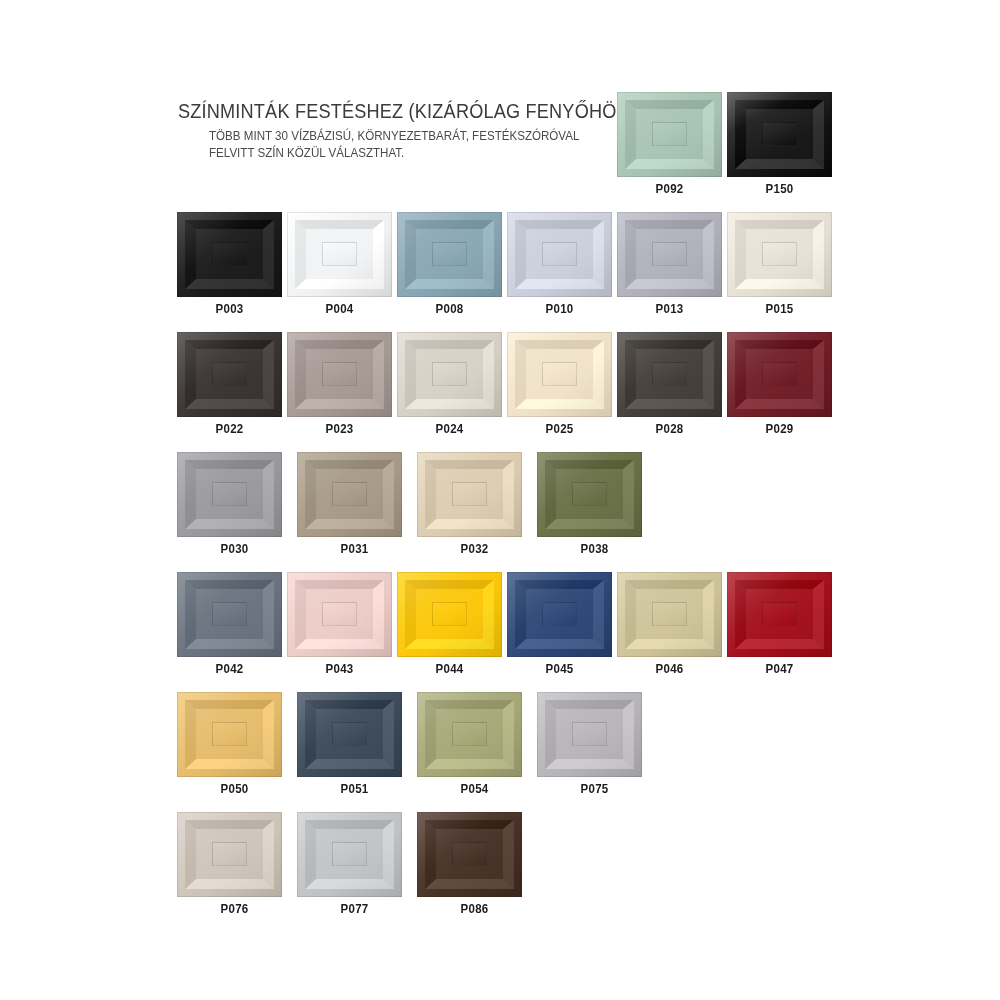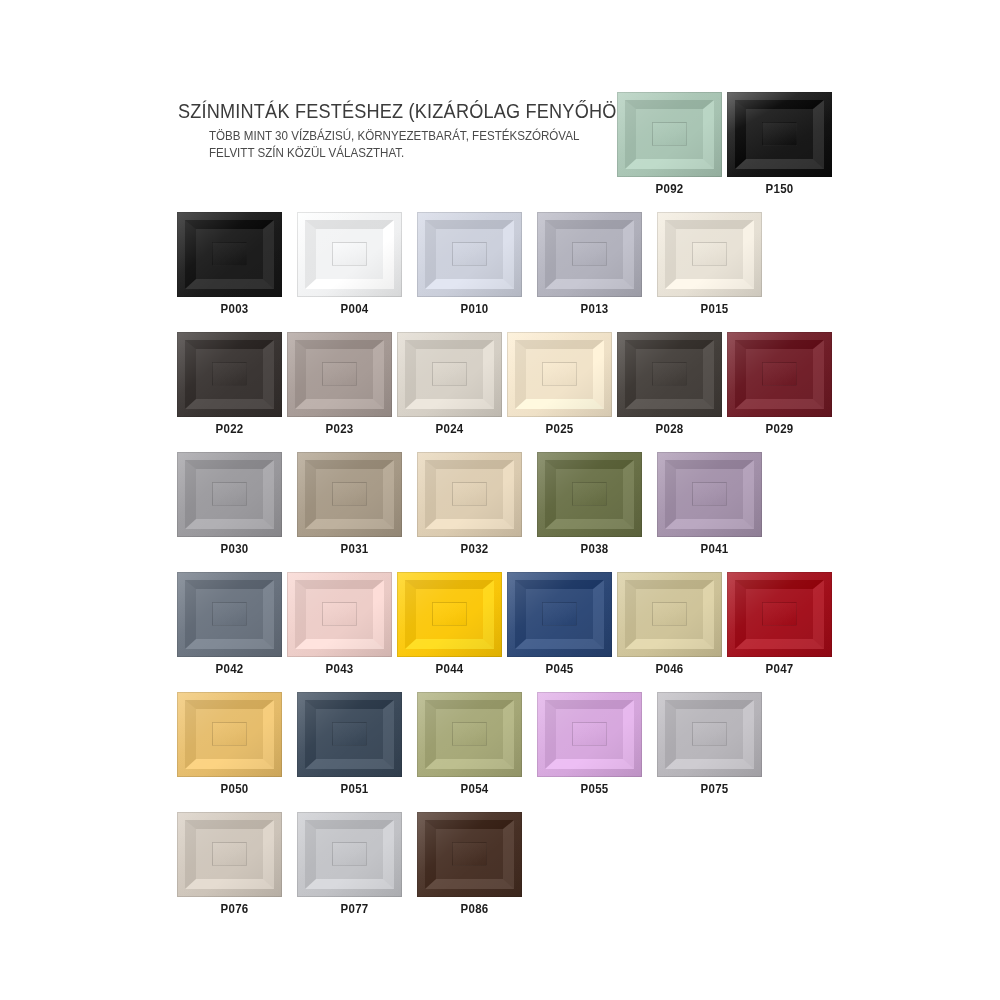--- a/index.html
+++ b/index.html
@@ -218,20 +218,31 @@
             <div class="sw-frame" style="background: linear-gradient(135deg, rgb(254, 255, 255) 0%, rgb(242, 243, 244) 45%, rgb(232, 233, 234) 100%);"></div>
             <div class="sw-bevel" style="border-color: rgb(220, 221, 222) rgb(255, 255, 255) rgb(255, 255, 255) rgb(228, 229, 230); background: rgb(242, 243, 244);">
               <div class="sw-inner" style="background: linear-gradient(160deg, rgb(249, 250, 251) 0%, rgb(242, 243, 244) 55%, rgb(235, 236, 237) 100%);"></div>
             </div>
             <div class="sw-light"></div>
             <div class="sw-edge"></div>
           </div>
           <div class="label">P004</div>
         </div>
         <div class="cell">
+          <div class="swatch" style="background: rgb(138, 167, 181);">
+            <div class="sw-frame" style="background: linear-gradient(135deg, rgb(150, 179, 193) 0%, rgb(138, 167, 181) 45%, rgb(128, 157, 171) 100%);"></div>
+            <div class="sw-bevel" style="border-color: rgb(116, 145, 159) rgb(154, 183, 197) rgb(160, 189, 203) rgb(124, 153, 167); background: rgb(138, 167, 181);">
+              <div class="sw-inner" style="background: linear-gradient(160deg, rgb(145, 174, 188) 0%, rgb(138, 167, 181) 55%, rgb(131, 160, 174) 100%);"></div>
+            </div>
+            <div class="sw-light"></div>
+            <div class="sw-edge"></div>
+          </div>
+          <div class="label">P008</div>
+        </div>
+        <div class="cell">
           <div class="swatch" style="background: rgb(204, 208, 220);">
             <div class="sw-frame" style="background: linear-gradient(135deg, rgb(216, 220, 232) 0%, rgb(204, 208, 220) 45%, rgb(194, 198, 210) 100%);"></div>
             <div class="sw-bevel" style="border-color: rgb(182, 186, 198) rgb(220, 224, 236) rgb(226, 230, 242) rgb(190, 194, 206); background: rgb(204, 208, 220);">
               <div class="sw-inner" style="background: linear-gradient(160deg, rgb(211, 215, 227) 0%, rgb(204, 208, 220) 55%, rgb(197, 201, 213) 100%);"></div>
             </div>
             <div class="sw-light"></div>
             <div class="sw-edge"></div>
           </div>
           <div class="label">P010</div>
         </div>
@@ -366,31 +377,20 @@
           <div class="swatch" style="background: rgb(107, 114, 73);">
             <div class="sw-frame" style="background: linear-gradient(135deg, rgb(119, 126, 85) 0%, rgb(107, 114, 73) 45%, rgb(97, 104, 63) 100%);"></div>
             <div class="sw-bevel" style="border-color: rgb(85, 92, 51) rgb(123, 130, 89) rgb(129, 136, 95) rgb(93, 100, 59); background: rgb(107, 114, 73);">
               <div class="sw-inner" style="background: linear-gradient(160deg, rgb(114, 121, 80) 0%, rgb(107, 114, 73) 55%, rgb(100, 107, 66) 100%);"></div>
             </div>
             <div class="sw-light"></div>
             <div class="sw-edge"></div>
           </div>
           <div class="label">P038</div>
         </div>
-        <div class="cell">
-          <div class="swatch" style="background: rgb(164, 146, 171);">
-            <div class="sw-frame" style="background: linear-gradient(135deg, rgb(176, 158, 183) 0%, rgb(164, 146, 171) 45%, rgb(154, 136, 161) 100%);"></div>
-            <div class="sw-bevel" style="border-color: rgb(142, 124, 149) rgb(180, 162, 187) rgb(186, 168, 193) rgb(150, 132, 157); background: rgb(164, 146, 171);">
-              <div class="sw-inner" style="background: linear-gradient(160deg, rgb(171, 153, 178) 0%, rgb(164, 146, 171) 55%, rgb(157, 139, 164) 100%);"></div>
-            </div>
-            <div class="sw-light"></div>
-            <div class="sw-edge"></div>
-          </div>
-          <div class="label">P041</div>
-        </div>
       </div>
       <div class="row-gap"></div>
       <div class="row">
         <div class="cell">
           <div class="swatch" style="background: rgb(107, 116, 128);">
             <div class="sw-frame" style="background: linear-gradient(135deg, rgb(119, 128, 140) 0%, rgb(107, 116, 128) 45%, rgb(97, 106, 118) 100%);"></div>
             <div class="sw-bevel" style="border-color: rgb(85, 94, 106) rgb(123, 132, 144) rgb(129, 138, 150) rgb(93, 102, 114); background: rgb(107, 116, 128);">
               <div class="sw-inner" style="background: linear-gradient(160deg, rgb(114, 123, 135) 0%, rgb(107, 116, 128) 55%, rgb(100, 109, 121) 100%);"></div>
             </div>
             <div class="sw-light"></div>
@@ -483,31 +483,20 @@
             <div class="sw-frame" style="background: linear-gradient(135deg, rgb(179, 181, 133) 0%, rgb(167, 169, 121) 45%, rgb(157, 159, 111) 100%);"></div>
             <div class="sw-bevel" style="border-color: rgb(145, 147, 99) rgb(183, 185, 137) rgb(189, 191, 143) rgb(153, 155, 107); background: rgb(167, 169, 121);">
               <div class="sw-inner" style="background: linear-gradient(160deg, rgb(174, 176, 128) 0%, rgb(167, 169, 121) 55%, rgb(160, 162, 114) 100%);"></div>
             </div>
             <div class="sw-light"></div>
             <div class="sw-edge"></div>
           </div>
           <div class="label">P054</div>
         </div>
         <div class="cell">
-          <div class="swatch" style="background: rgb(215, 168, 222);">
-            <div class="sw-frame" style="background: linear-gradient(135deg, rgb(227, 180, 234) 0%, rgb(215, 168, 222) 45%, rgb(205, 158, 212) 100%);"></div>
-            <div class="sw-bevel" style="border-color: rgb(193, 146, 200) rgb(231, 184, 238) rgb(237, 190, 244) rgb(201, 154, 208); background: rgb(215, 168, 222);">
-              <div class="sw-inner" style="background: linear-gradient(160deg, rgb(222, 175, 229) 0%, rgb(215, 168, 222) 55%, rgb(208, 161, 215) 100%);"></div>
-            </div>
-            <div class="sw-light"></div>
-            <div class="sw-edge"></div>
-          </div>
-          <div class="label">P055</div>
-        </div>
-        <div class="cell">
           <div class="swatch" style="background: rgb(184, 182, 187);">
             <div class="sw-frame" style="background: linear-gradient(135deg, rgb(196, 194, 199) 0%, rgb(184, 182, 187) 45%, rgb(174, 172, 177) 100%);"></div>
             <div class="sw-bevel" style="border-color: rgb(162, 160, 165) rgb(200, 198, 203) rgb(206, 204, 209) rgb(170, 168, 173); background: rgb(184, 182, 187);">
               <div class="sw-inner" style="background: linear-gradient(160deg, rgb(191, 189, 194) 0%, rgb(184, 182, 187) 55%, rgb(177, 175, 180) 100%);"></div>
             </div>
             <div class="sw-light"></div>
             <div class="sw-edge"></div>
           </div>
           <div class="label">P075</div>
         </div>

